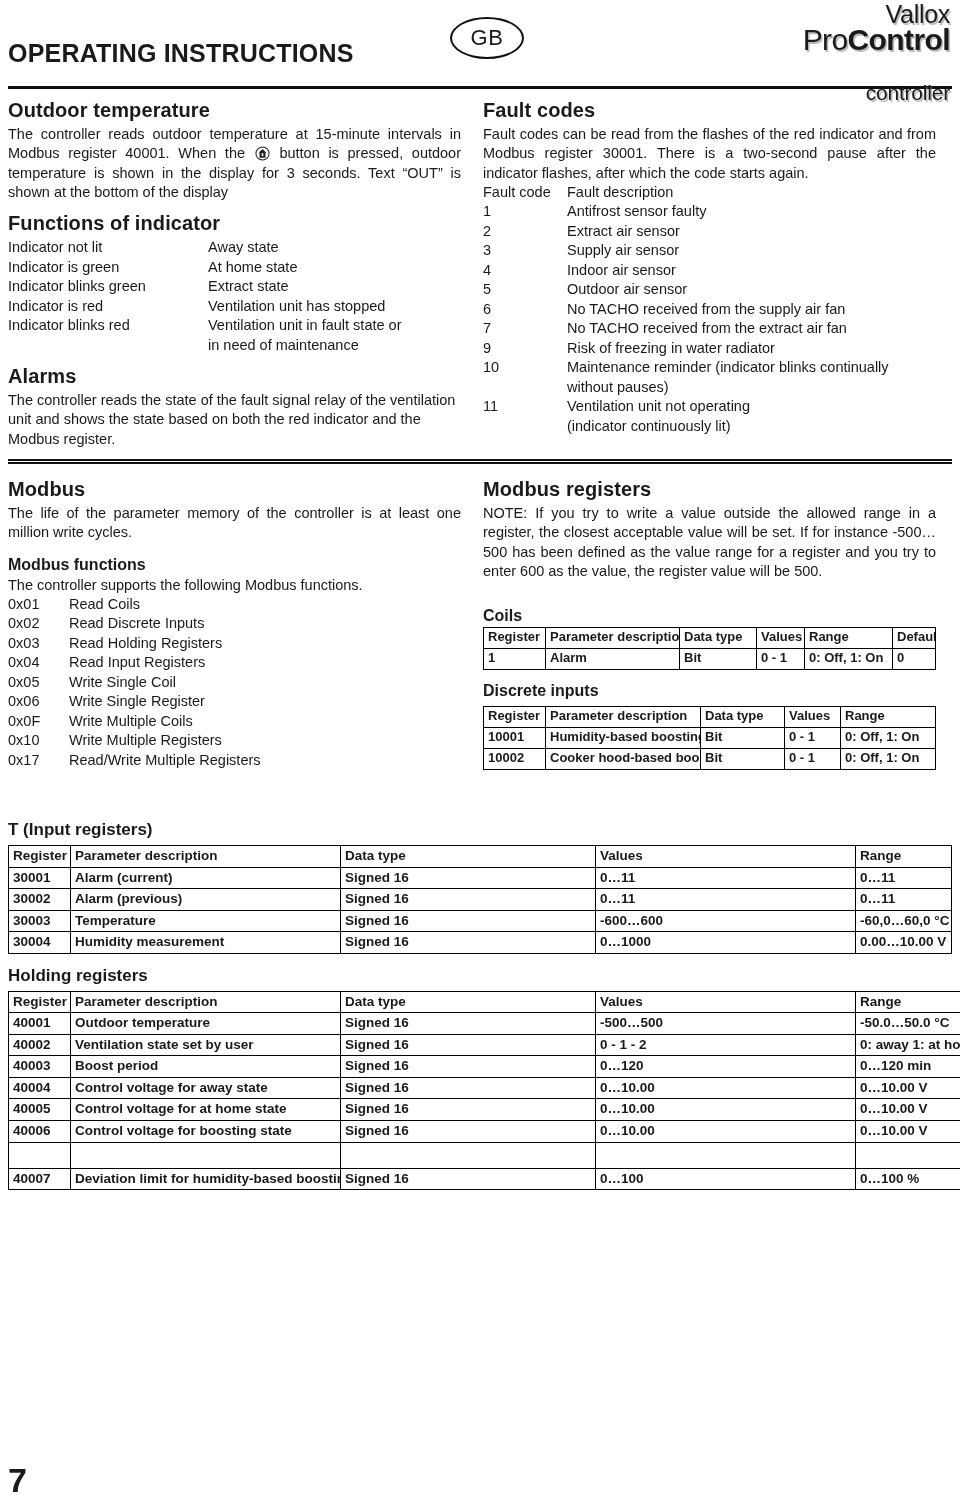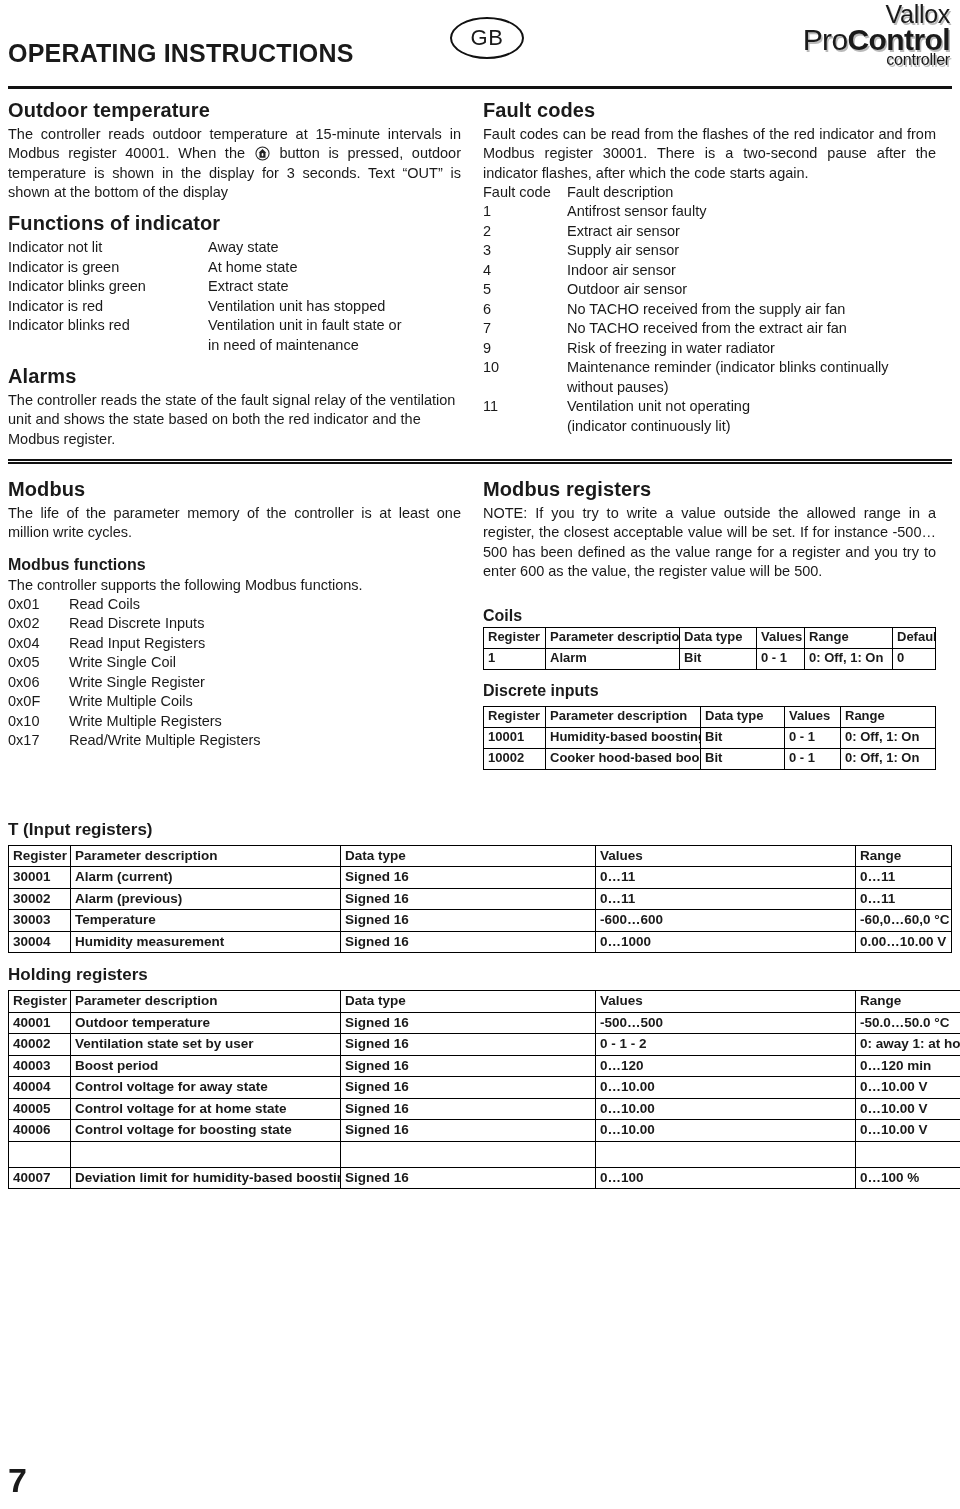--- a/index.html
+++ b/index.html
@@ -67,24 +67,25 @@
   }
   .logo-pro {
     font-size: 30px;
     display: block;
     letter-spacing: -0.6px;
     margin-bottom: -3px;
     text-shadow: 1.5px 1.5px 0 rgba(130,130,130,0.55);
   }
   .logo-pro .bold { font-weight: bold; }
   .logo-controller {
-    font-size: 16px;
+    font-size: 21px;
     display: block;
     letter-spacing: -0.2px;
     text-shadow: 1.5px 1.5px 0 rgba(130,130,130,0.55);
+    margin-top: 30px;
   }
   .rule-thick {
     border: 0;
     border-top: 3px solid #111;
     margin: 0 0 0 0;
   }
   .rule-double {
     height: 5px;
     border-top: 2px solid #111;
     border-bottom: 2px solid #111;
@@ -325,20 +326,24 @@
       <p class="body left">The controller supports the following Modbus functions.</p>
 
       <div class="dl fns">
         <div class="dl-row">
           <span class="k">0x01</span>
           <span class="v">Read Coils</span>
         </div>
         <div class="dl-row">
           <span class="k">0x02</span>
           <span class="v">Read Discrete Inputs</span>
+        </div>
+        <div class="dl-row">
+          <span class="k">0x03</span>
+          <span class="v">Read Holding Registers</span>
         </div>
         <div class="dl-row">
           <span class="k">0x04</span>
           <span class="v">Read Input Registers</span>
         </div>
         <div class="dl-row">
           <span class="k">0x05</span>
           <span class="v">Write Single Coil</span>
         </div>
         <div class="dl-row">

